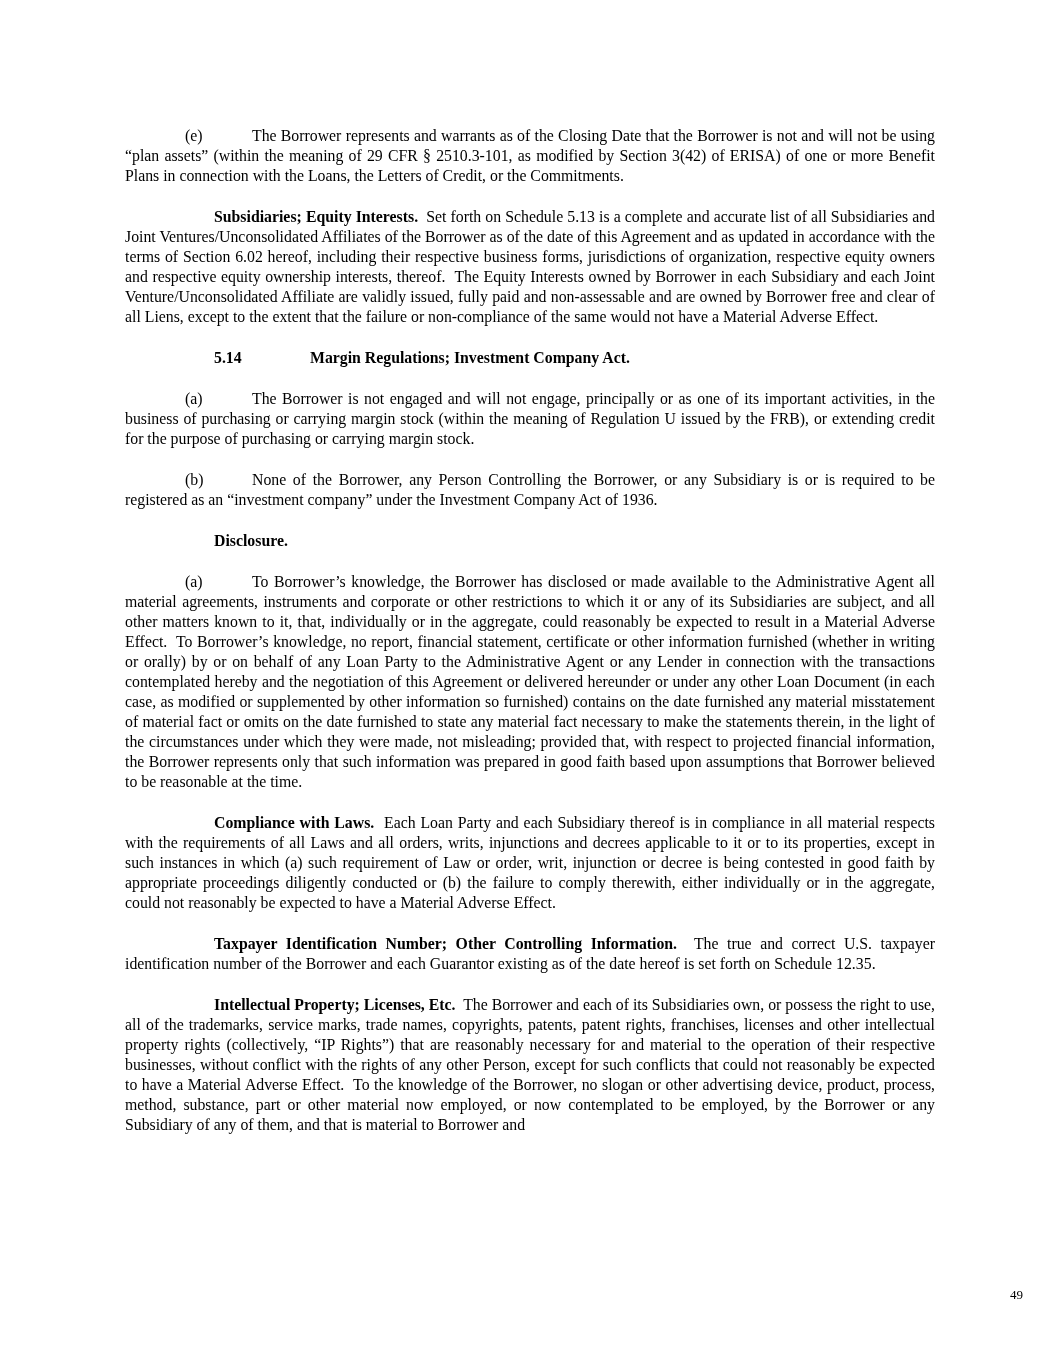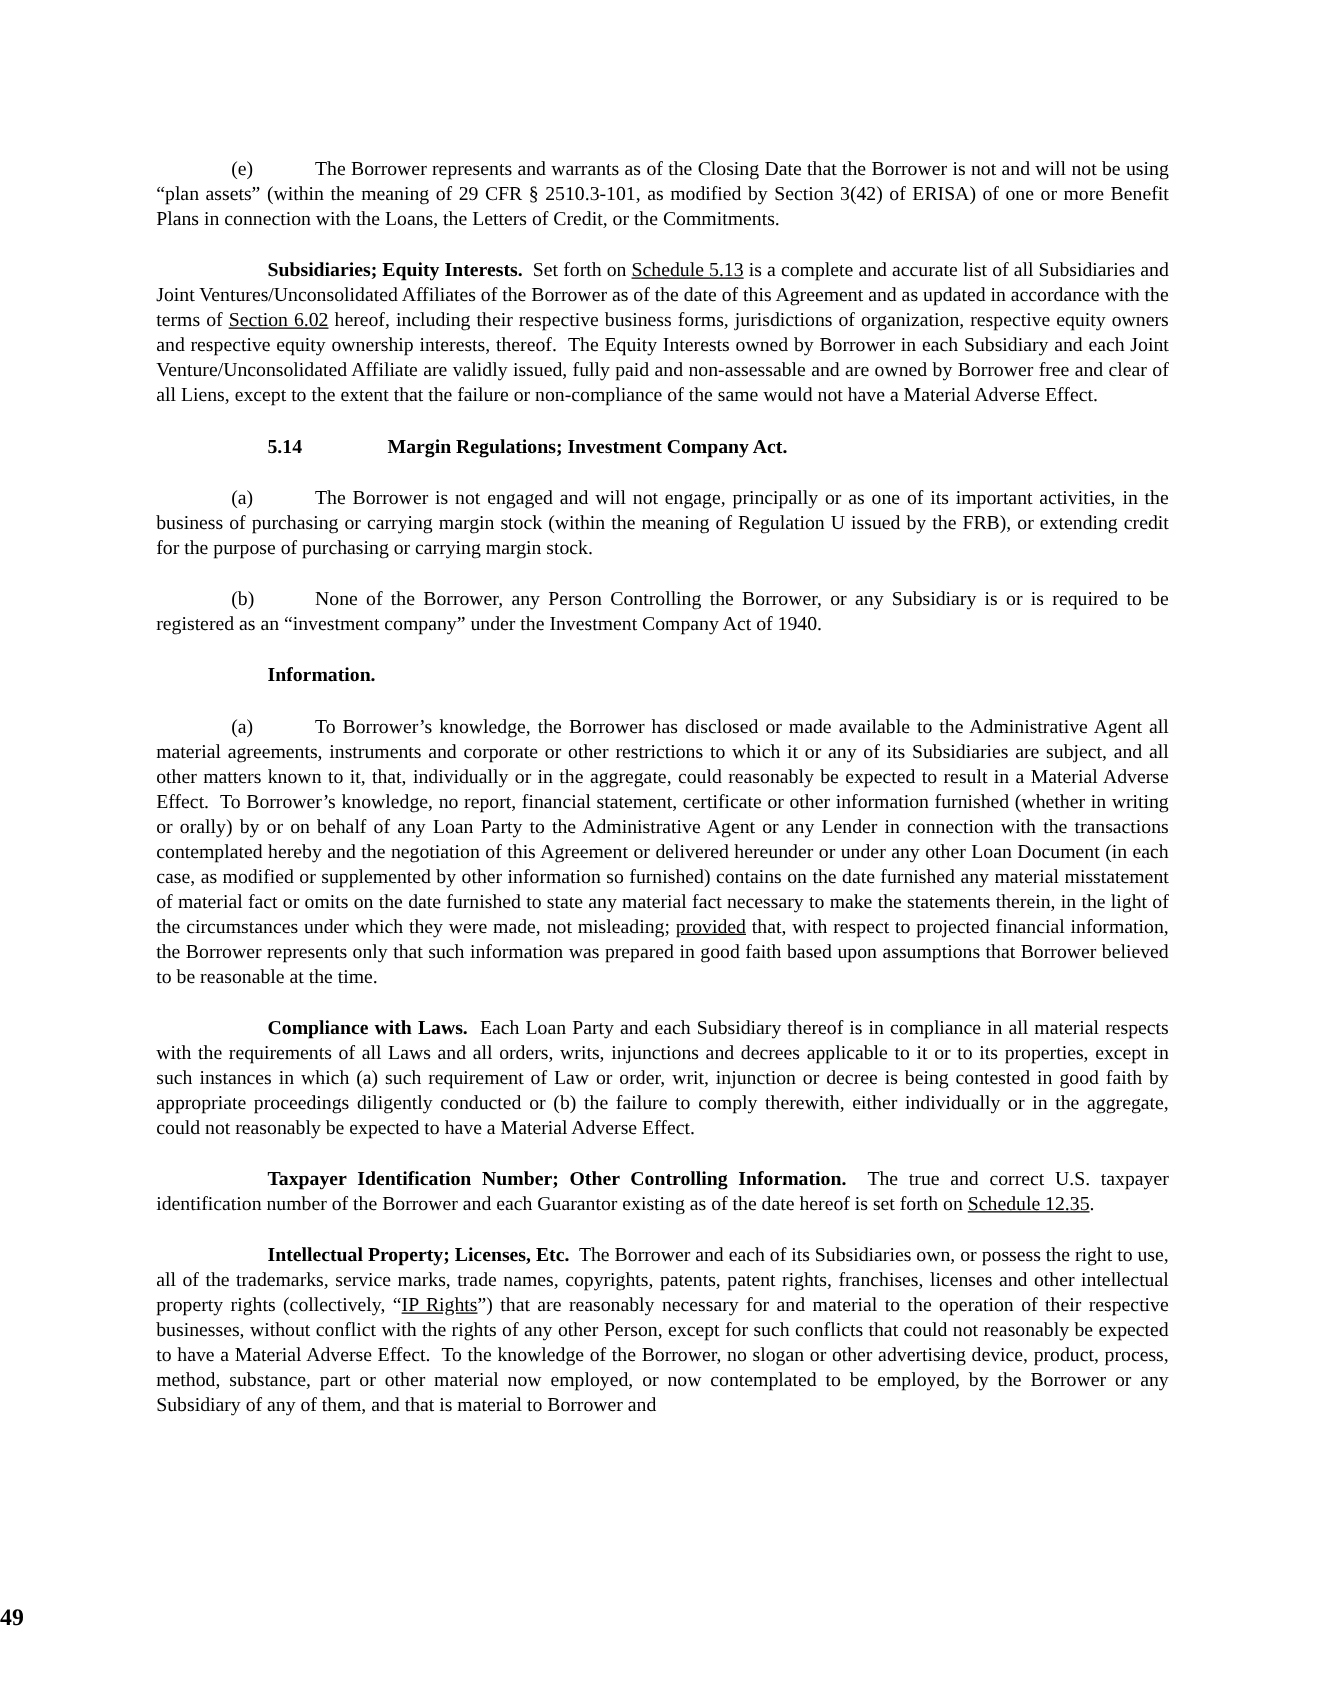--- a/index.html
+++ b/index.html
@@ -30,42 +30,41 @@
   }
   .indent {
     display: inline-block;
     width: 60px;
   }
   .label {
     display: inline-block;
     width: 67px;
   }
   .bold { font-weight: bold; margin-left: 29px; }
-  .underline { text-decoration: underline; }
+  .underline { }
   .page-number {
     position: absolute;
     top: 1286px;
     left: 0;
     width: 100%;
-    text-align: left;
-    font-size: 19px;
+    text-align: right;
+    font-size: 13px;
     line-height: 18px;
-    font-weight: bold;
   }
 </style>
 </head>
 <body>
 
 <div class="page">
   <div class="content">
       <p class="para"><span class="indent"></span><span class="label">(e)</span><span class="">The Borrower represents and warrants as of the Closing Date that the Borrower is not and will not be using “plan assets” (within the meaning of 29 CFR § 2510.3-101, as modified by Section 3(42) of ERISA) of one or more Benefit Plans in connection with the Loans, the Letters of Credit, or the Commitments.</span></p>
       <p class="para"><span class="indent"></span><span class="bold">Subsidiaries; Equity Interests.</span><span class="">&nbsp; Set forth on </span><span class="underline">Schedule 5.13</span><span class=""> is a complete and accurate list of all Subsidiaries and Joint Ventures/Unconsolidated Affiliates of the Borrower as of the date of this Agreement and as updated in accordance with the terms of </span><span class="underline">Section 6.02</span><span class=""> hereof, including their respective business forms, jurisdictions of organization, respective equity owners and respective equity ownership interests, thereof.&nbsp; The Equity Interests owned by Borrower in each Subsidiary and each Joint Venture/Unconsolidated Affiliate are validly issued, fully paid and non-assessable and are owned by Borrower free and clear of all Liens, except to the extent that the failure or non-compliance of the same would not have a Material Adverse Effect.</span></p>
       <p class="para"><span class="indent"></span><span class="label bold">5.14</span><span class="bold">Margin Regulations; Investment Company Act.</span></p>
       <p class="para"><span class="indent"></span><span class="label">(a)</span><span class="">The Borrower is not engaged and will not engage, principally or as one of its important activities, in the business of purchasing or carrying margin stock (within the meaning of Regulation U issued by the FRB), or extending credit for the purpose of purchasing or carrying margin stock.</span></p>
-      <p class="para"><span class="indent"></span><span class="label">(b)</span><span class="">None of the Borrower, any Person Controlling the Borrower, or any Subsidiary is or is required to be registered as an “investment company” under the Investment Company Act of 1940.</span></p>
-      <p class="para"><span class="indent"></span><span class="bold">Information.</span></p>
+      <p class="para"><span class="indent"></span><span class="label">(b)</span><span class="">None of the Borrower, any Person Controlling the Borrower, or any Subsidiary is or is required to be registered as an “investment company” under the Investment Company Act of 1936.</span></p>
+      <p class="para"><span class="indent"></span><span class="bold">Disclosure.</span></p>
       <p class="para"><span class="indent"></span><span class="label">(a)</span><span class="">To Borrower’s knowledge, the Borrower has disclosed or made available to the Administrative Agent all material agreements, instruments and corporate or other restrictions to which it or any of its Subsidiaries are subject, and all other matters known to it, that, individually or in the aggregate, could reasonably be expected to result in a Material Adverse Effect.&nbsp; To Borrower’s knowledge, no report, financial statement, certificate or other information furnished (whether in writing or orally) by or on behalf of any Loan Party to the Administrative Agent or any Lender in connection with the transactions contemplated hereby and the negotiation of this Agreement or delivered hereunder or under any other Loan Document (in each case, as modified or supplemented by other information so furnished) contains on the date furnished any material misstatement of material fact or omits on the date furnished to state any material fact necessary to make the statements therein, in the light of the circumstances under which they were made, not misleading; </span><span class="underline">provided</span><span class=""> that, with respect to projected financial information, the Borrower represents only that such information was prepared in good faith based upon assumptions that Borrower believed to be reasonable at the time.</span></p>
       <p class="para"><span class="indent"></span><span class="bold">Compliance with Laws.</span><span class="">&nbsp; Each Loan Party and each Subsidiary thereof is in compliance in all material respects with the requirements of all Laws and all orders, writs, injunctions and decrees applicable to it or to its properties, except in such instances in which (a) such requirement of Law or order, writ, injunction or decree is being contested in good faith by appropriate proceedings diligently conducted or (b) the failure to comply therewith, either individually or in the aggregate, could not reasonably be expected to have a Material Adverse Effect.</span></p>
       <p class="para"><span class="indent"></span><span class="bold">Taxpayer Identification Number; Other Controlling Information.</span><span class="">&nbsp; The true and correct U.S. taxpayer identification number of the Borrower and each Guarantor existing as of the date hereof is set forth on </span><span class="underline">Schedule 12.35</span><span class="">.</span></p>
       <p class="para"><span class="indent"></span><span class="bold">Intellectual Property; Licenses, Etc.</span><span class="">&nbsp; The Borrower and each of its Subsidiaries own, or possess the right to use, all of the trademarks, service marks, trade names, copyrights, patents, patent rights, franchises, licenses and other intellectual property rights (collectively, “</span><span class="underline">IP Rights</span><span class="">”) that are reasonably necessary for and material to the operation of their respective businesses, without conflict with the rights of any other Person, except for such conflicts that could not reasonably be expected to have a Material Adverse Effect.&nbsp; To the knowledge of the Borrower, no slogan or other advertising device, product, process, method, substance, part or other material now employed, or now contemplated to be employed, by the Borrower or any Subsidiary of any of them, and that is material to Borrower and</span></p>
     </div>
   <div class="page-number">49</div>
 </div>
 
 </body></html>

